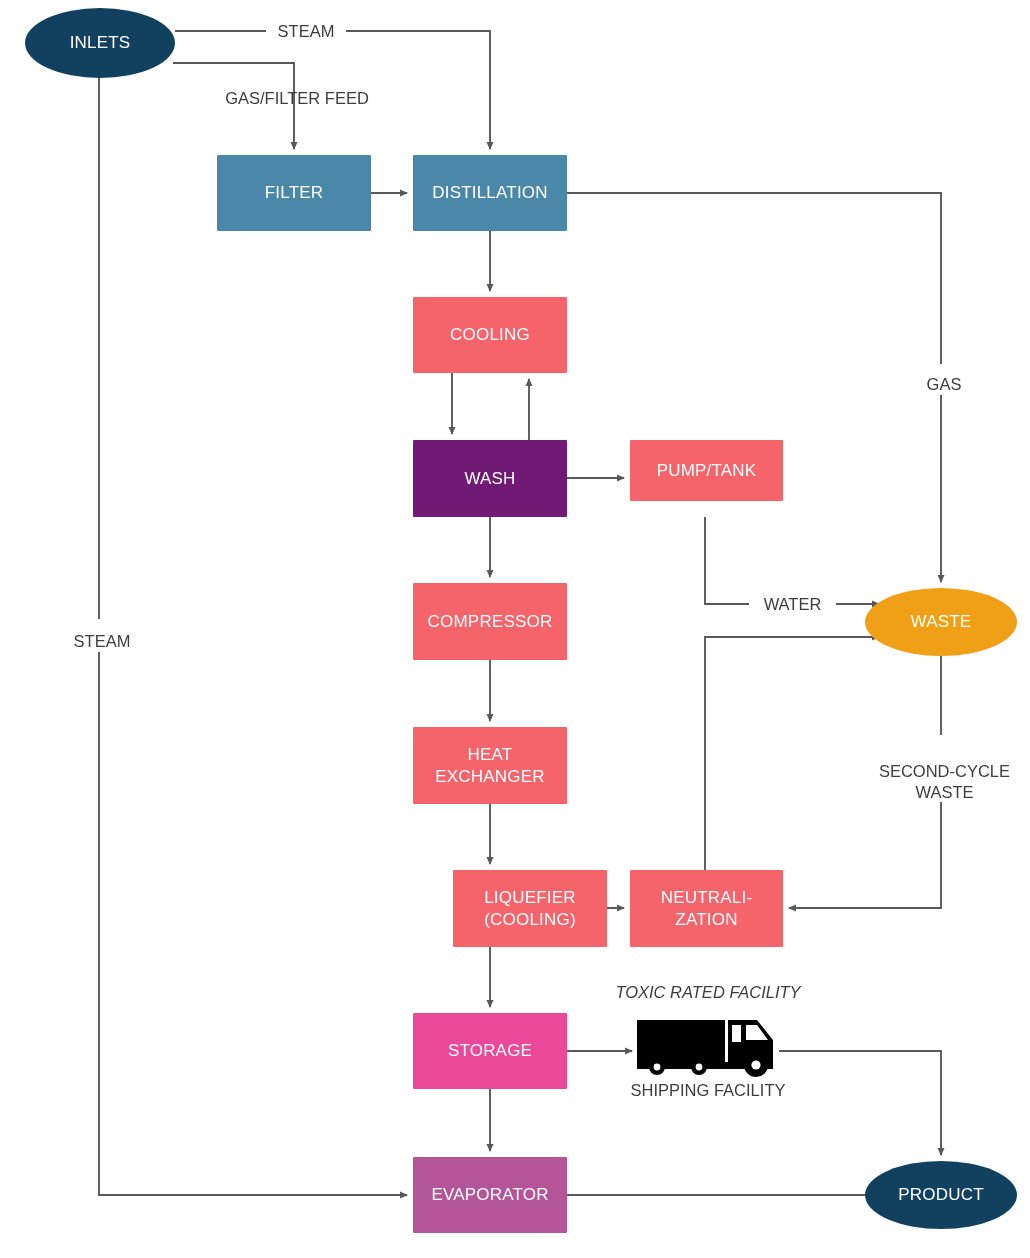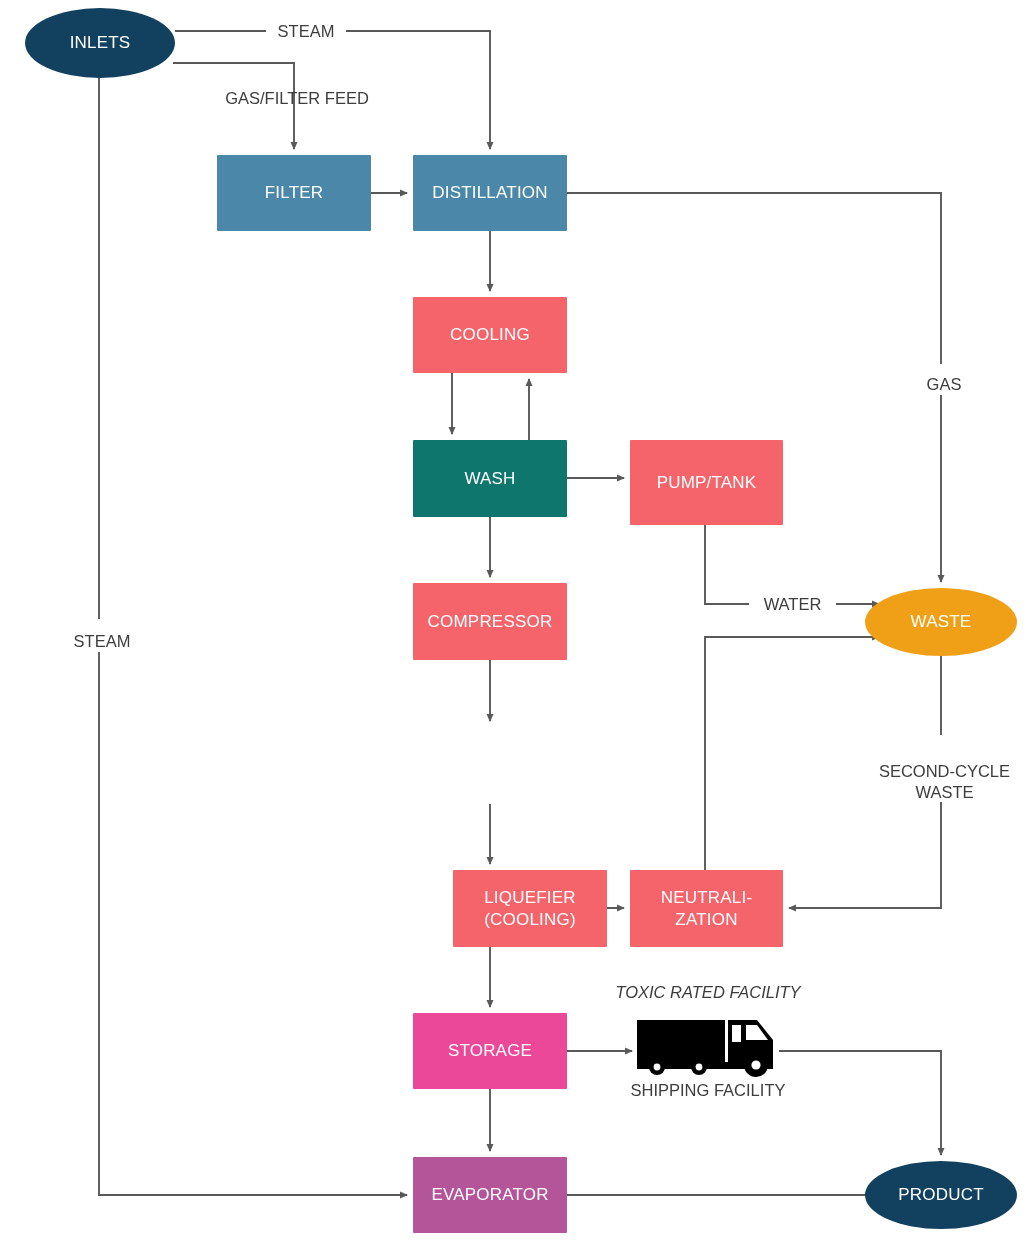--- a/index.html
+++ b/index.html
@@ -144,32 +144,36 @@
   </div>
 
   <div class="node rect" style="left:413px; top:155px;  width:154px; height:76px; background:#4b87a8;">
     <span>DISTILLATION</span>
   </div>
 
   <div class="node rect" style="left:413px; top:297px;  width:154px; height:76px; background:#f4646a;">
     <span>COOLING</span>
   </div>
 
-  <div class="node rect" style="left:413px; top:440px;  width:154px; height:77px; background:#0f766e;">
+  <div class="node rect" style="left:413px; top:440px;  width:154px; height:77px; background:#701a75;">
     <span>WASH</span>
   </div>
 
-  <div class="node rect" style="left:630px; top:440px;  width:153px; height:85px; background:#f4646a;">
+  <div class="node rect" style="left:630px; top:440px;  width:153px; height:61px; background:#f4646a;">
     <span>PUMP/TANK</span>
   </div>
 
   <div class="node rect" style="left:413px; top:583px;  width:154px; height:77px; background:#f4646a;">
     <span>COMPRESSOR</span>
   </div>
 
+  <div class="node rect" style="left:413px; top:727px;  width:154px; height:77px; background:#f4646a;">
+    <span class="ml" style="white-space: pre-line;">HEAT
+EXCHANGER</span>
+  </div>
 
   <div class="node rect" style="left:413px; top:870px;  width:154px; height:77px; background:#f4646a;margin-left:40px;">
     <span class="ml" style="white-space: pre-line;">LIQUEFIER
 (COOLING)</span>
   </div>
 
   <div class="node rect" style="left:630px; top:870px;  width:153px; height:77px; background:#f4646a;">
     <span class="ml" style="white-space: pre-line;">NEUTRALI-
 ZATION</span>
   </div>

